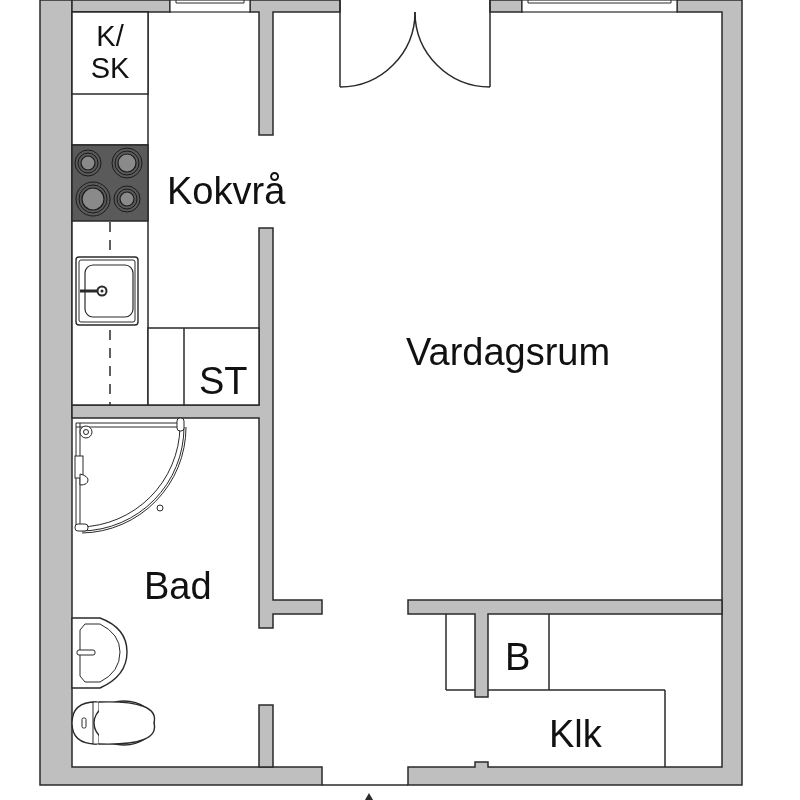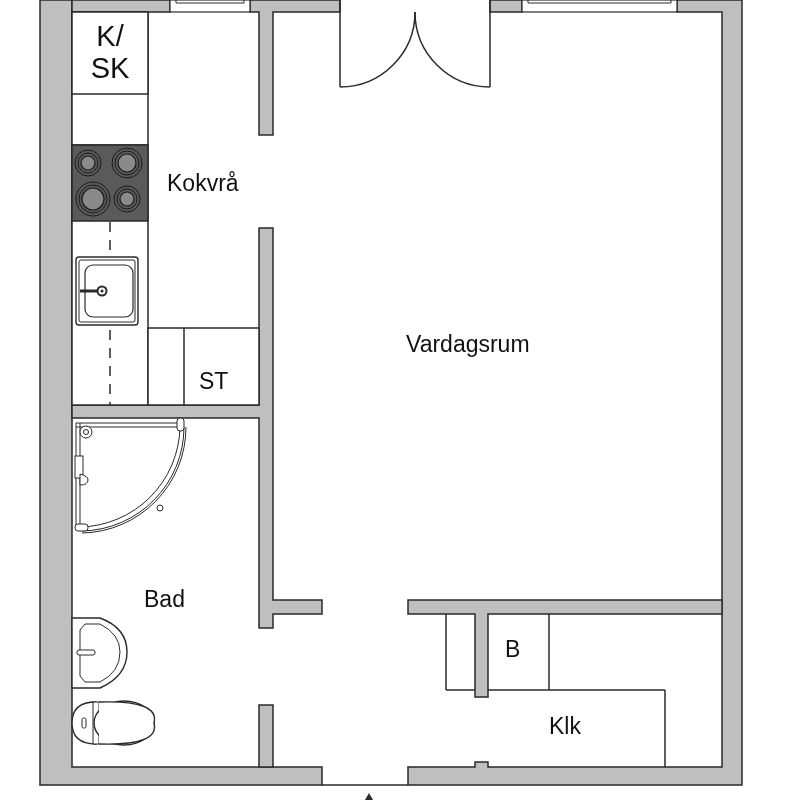--- a/index.html
+++ b/index.html
@@ -6,21 +6,21 @@
   body { width: 800px; height: 800px; overflow: hidden; position: relative; font-family: "Liberation Sans", sans-serif; }
   #plan { position: absolute; left: 0; top: 0; width: 800px; height: 800px; }
   .wall { fill: #bfbfbf; stroke: #2a2a2a; stroke-width: 1.5; }
   .line { fill: none; stroke: #2a2a2a; stroke-width: 1.5; }
   .thin { fill: none; stroke: #2a2a2a; stroke-width: 1; }
   .counter { fill: #ffffff; stroke: #2a2a2a; stroke-width: 1.5; }
   .dash { fill: none; stroke: #2a2a2a; stroke-width: 1.5; stroke-dasharray: 10 8; }
   .hob { fill: #5a5a5a; stroke: #2a2a2a; stroke-width: 1.5; }
   .burner { fill: #8a8a8a; stroke: #1a1a1a; stroke-width: 1.2; }
   .ring { fill: none; stroke: #1a1a1a; stroke-width: 1; }
-  .room-label { position: absolute; color: #111; font-size: 23px; white-space: nowrap; line-height: 1; }
+  .room-label { position: absolute; color: #111; font-size: 38px; white-space: nowrap; line-height: 1; }
   .room-label.center { text-align: center; }
 </style>
 </head>
 <body>
 
 <svg id="plan" viewBox="0 0 800 800" xmlns="http://www.w3.org/2000/svg">
 
   <g>
 
     <path class="wall" d="M40,0 L72,0 L72,767 L322,767 L322,785 L40,785 Z"></path>
@@ -148,19 +148,19 @@
 
 <div class="room-label center" style="left:80px; top:20px; width:60px; font-size:29px; line-height:32px;">
   <div>K/</div>
   <div>SK</div>
 </div>
 
 <div class="room-label" style="left:167px; top:172px;">Kokvrå</div>
 
 <div class="room-label" style="left:406px; top:291px;margin-top:42px;">Vardagsrum</div>
 
-<div class="room-label" style="left:199px; top:370px;">ST</div>
+<div class="room-label" style="left:199px; top:362px;">ST</div>
 
-<div class="room-label" style="left:144px; top:588px;">Bad</div>
+<div class="room-label" style="left:144px; top:567px;">Bad</div>
 
 <div class="room-label" style="left:505px; top:638px;">B</div>
 
 <div class="room-label" style="left:549px; top:715px;text-align:center;">Klk</div>
 
 </body></html>

